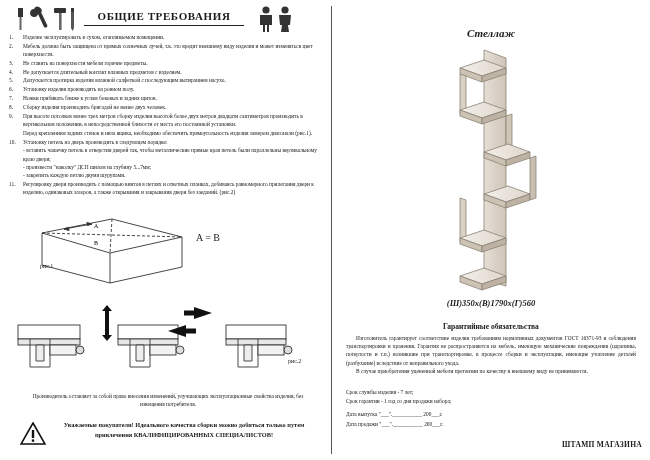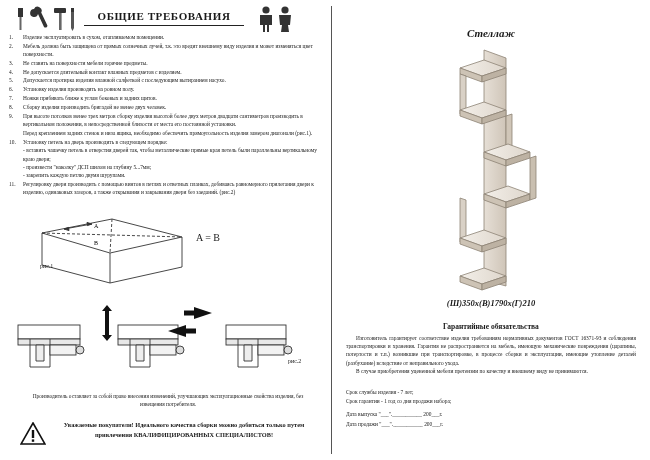--- a/index.html
+++ b/index.html
@@ -457,30 +457,31 @@
 
           <path d="M28 228 L52 220 L74 228 L50 236 Z" fill="url(#wd)"></path>
           <path d="M28 228 L28 234 L50 242 L50 236 Z" fill="#cdc3b5"></path>
           <path d="M50 236 L50 242 L74 234 L74 228 Z" fill="#bdb2a3"></path>
 
           <path d="M98 110 L98 152 L104 150 L104 108 Z" fill="#c9bfb0"></path>
         </g>
       </svg>
     </div>
 
-    <div class="dimensions">(Ш)350х(В)1790х(Г)210</div>
+    <div class="dimensions">(Ш)350х(В)1790х(Г)560</div>
     <div class="warranty-title">Гарантийные обязательства</div>
 
     <div class="warranty-body">
       <p class="indent">Изготовитель гарантирует соответствие изделия требованиям нормативных документов ГОСТ 16371-93 и соблюдения транспортировки и хранения. Гарантия не распространяется на мебель, имеющую механические повреждения (царапины, потертости и т.п.) возникшие при транспортировке, в процессе сборки и эксплуатации, имеющие утопление деталей (разбухание) вследствие от неправильного ухода.</p>
       <p class="indent">В случае приобретения уцененной мебели претензии по качеству и внешнему виду не принимаются.</p>
     </div>
 
     <div class="w-lines">
       <div>Срок службы изделия - 7 лет;</div>
       <div>Срок гарантии - 1 год со дня продажи набора;</div>
       <div style="height:4px"></div>
       <div>Дата выпуска "___".___________ 200___г.</div>
       <div>Дата продажи "___".___________ 200___г.</div>
     </div>
 
+    <div class="shop-stamp">ШТАМП МАГАЗИНА</div>
   </div>
 </div>
 
 </body></html>

